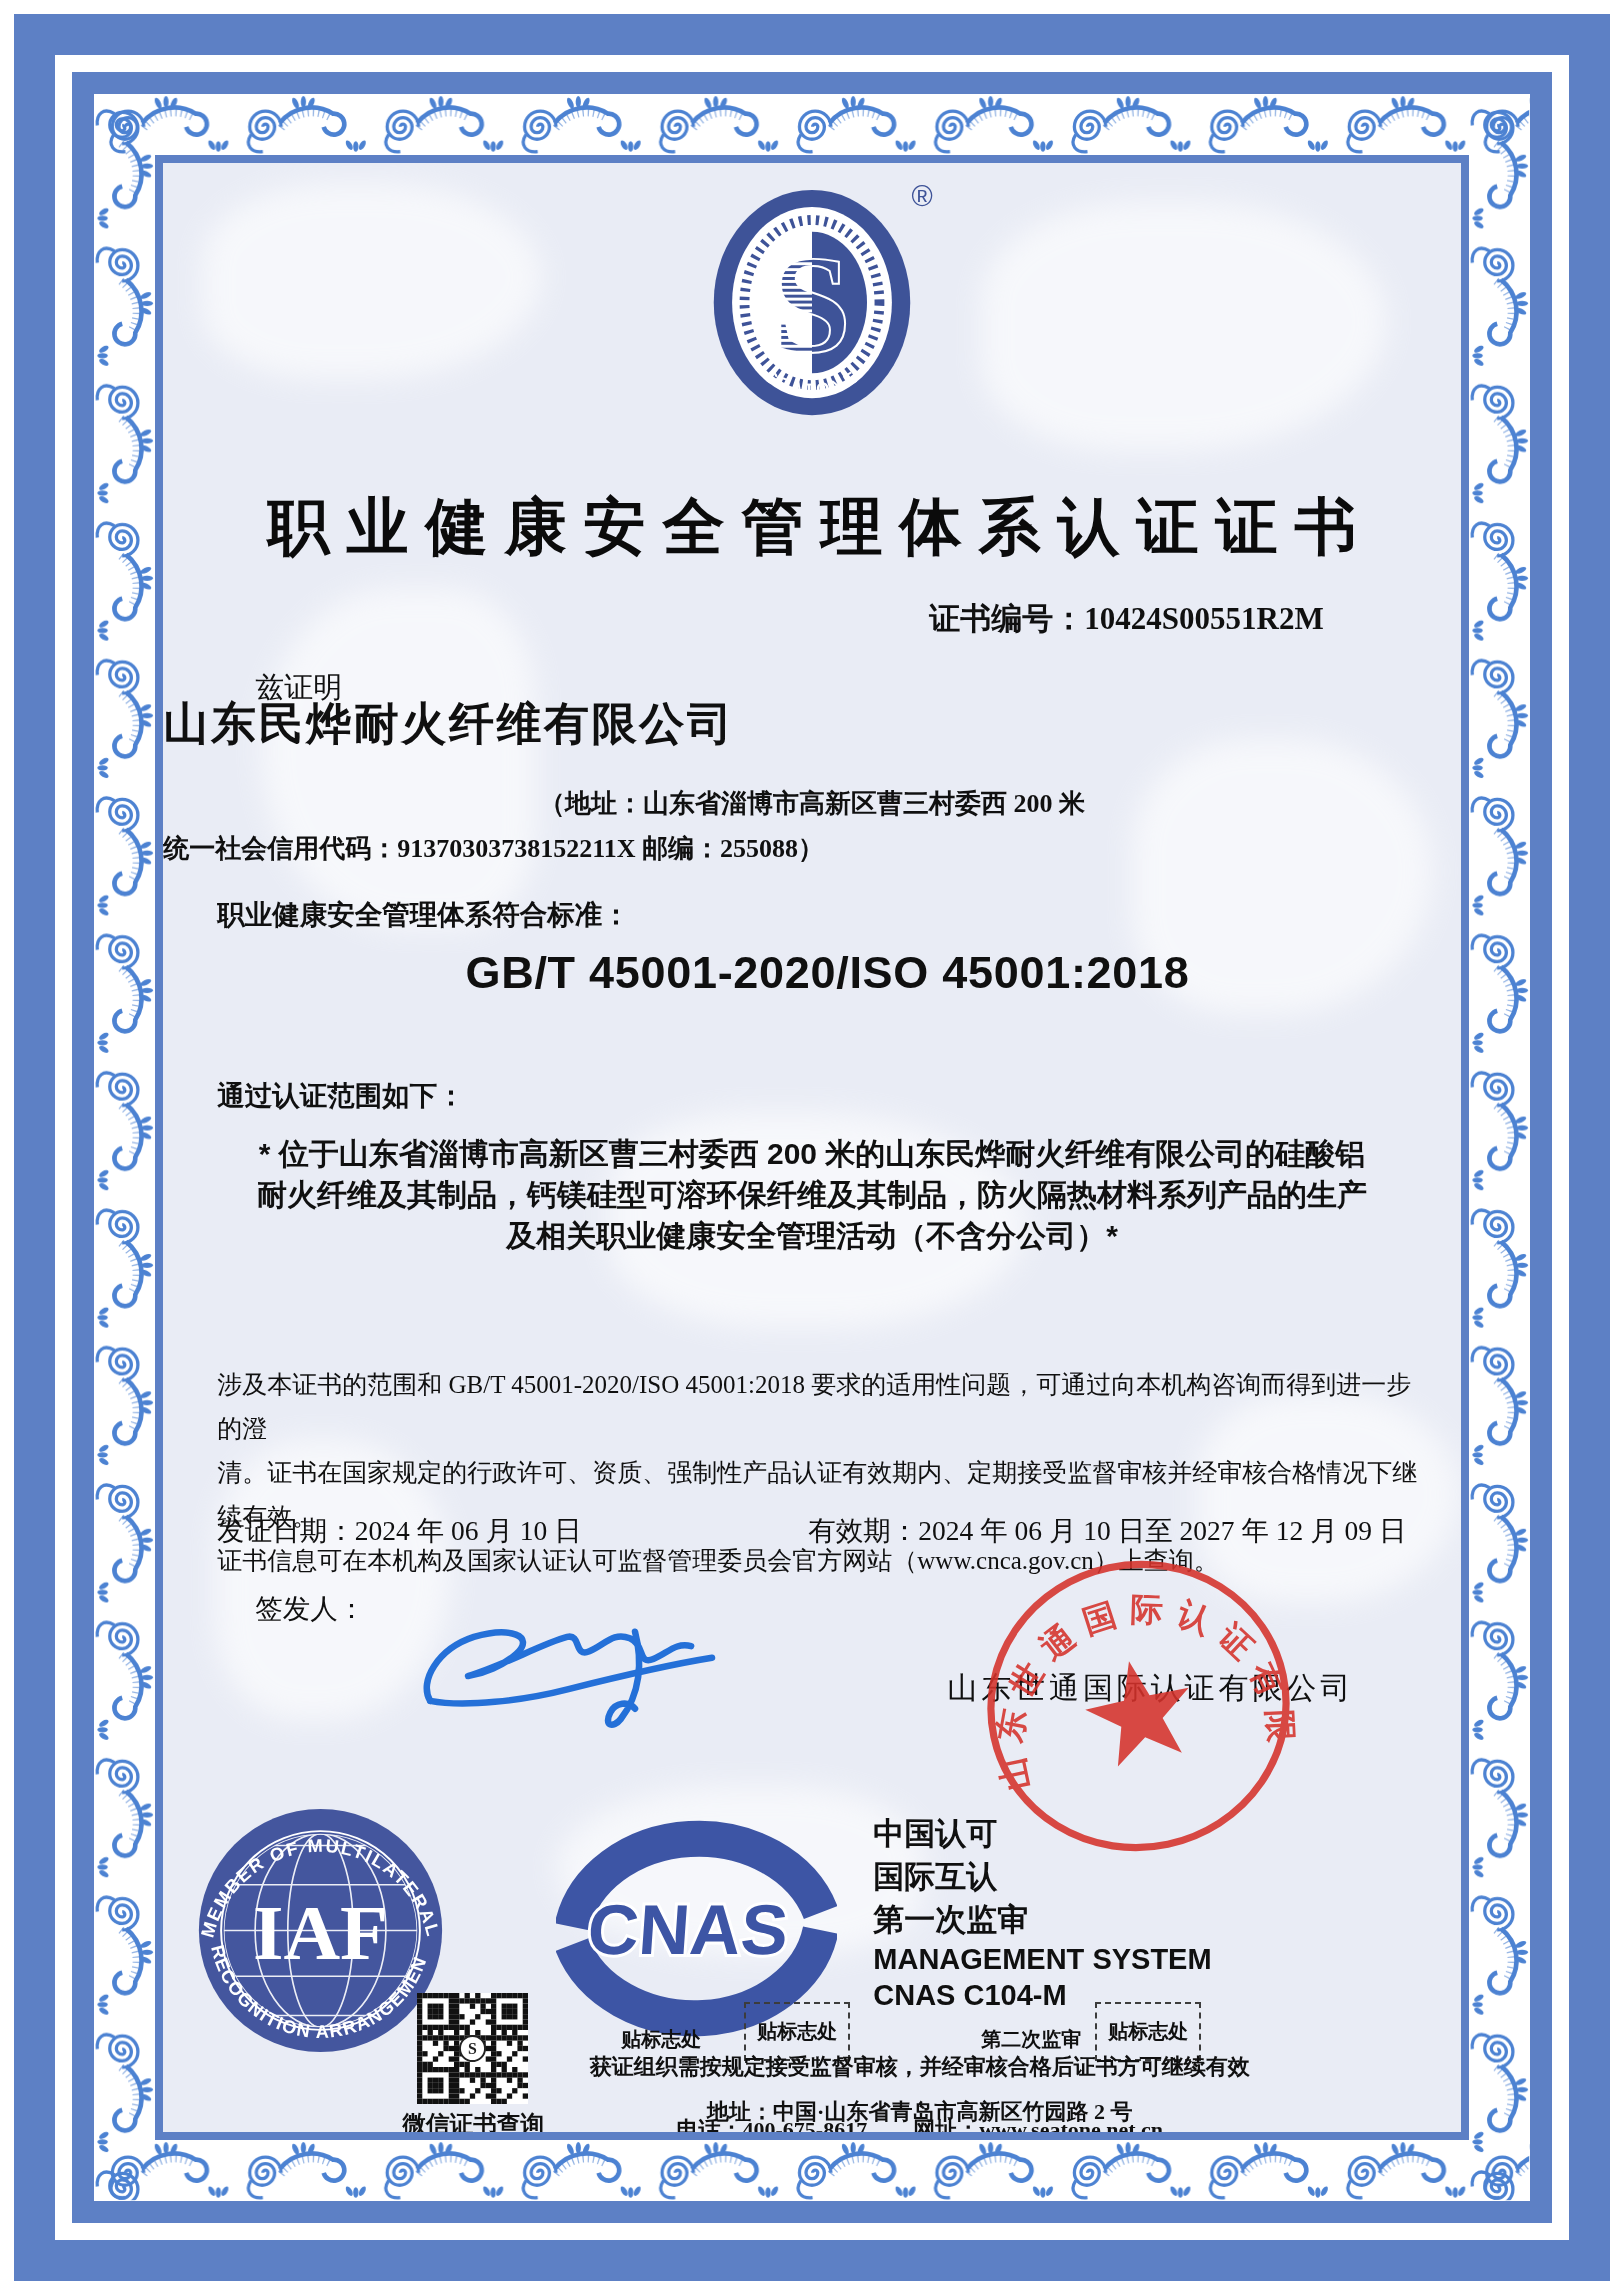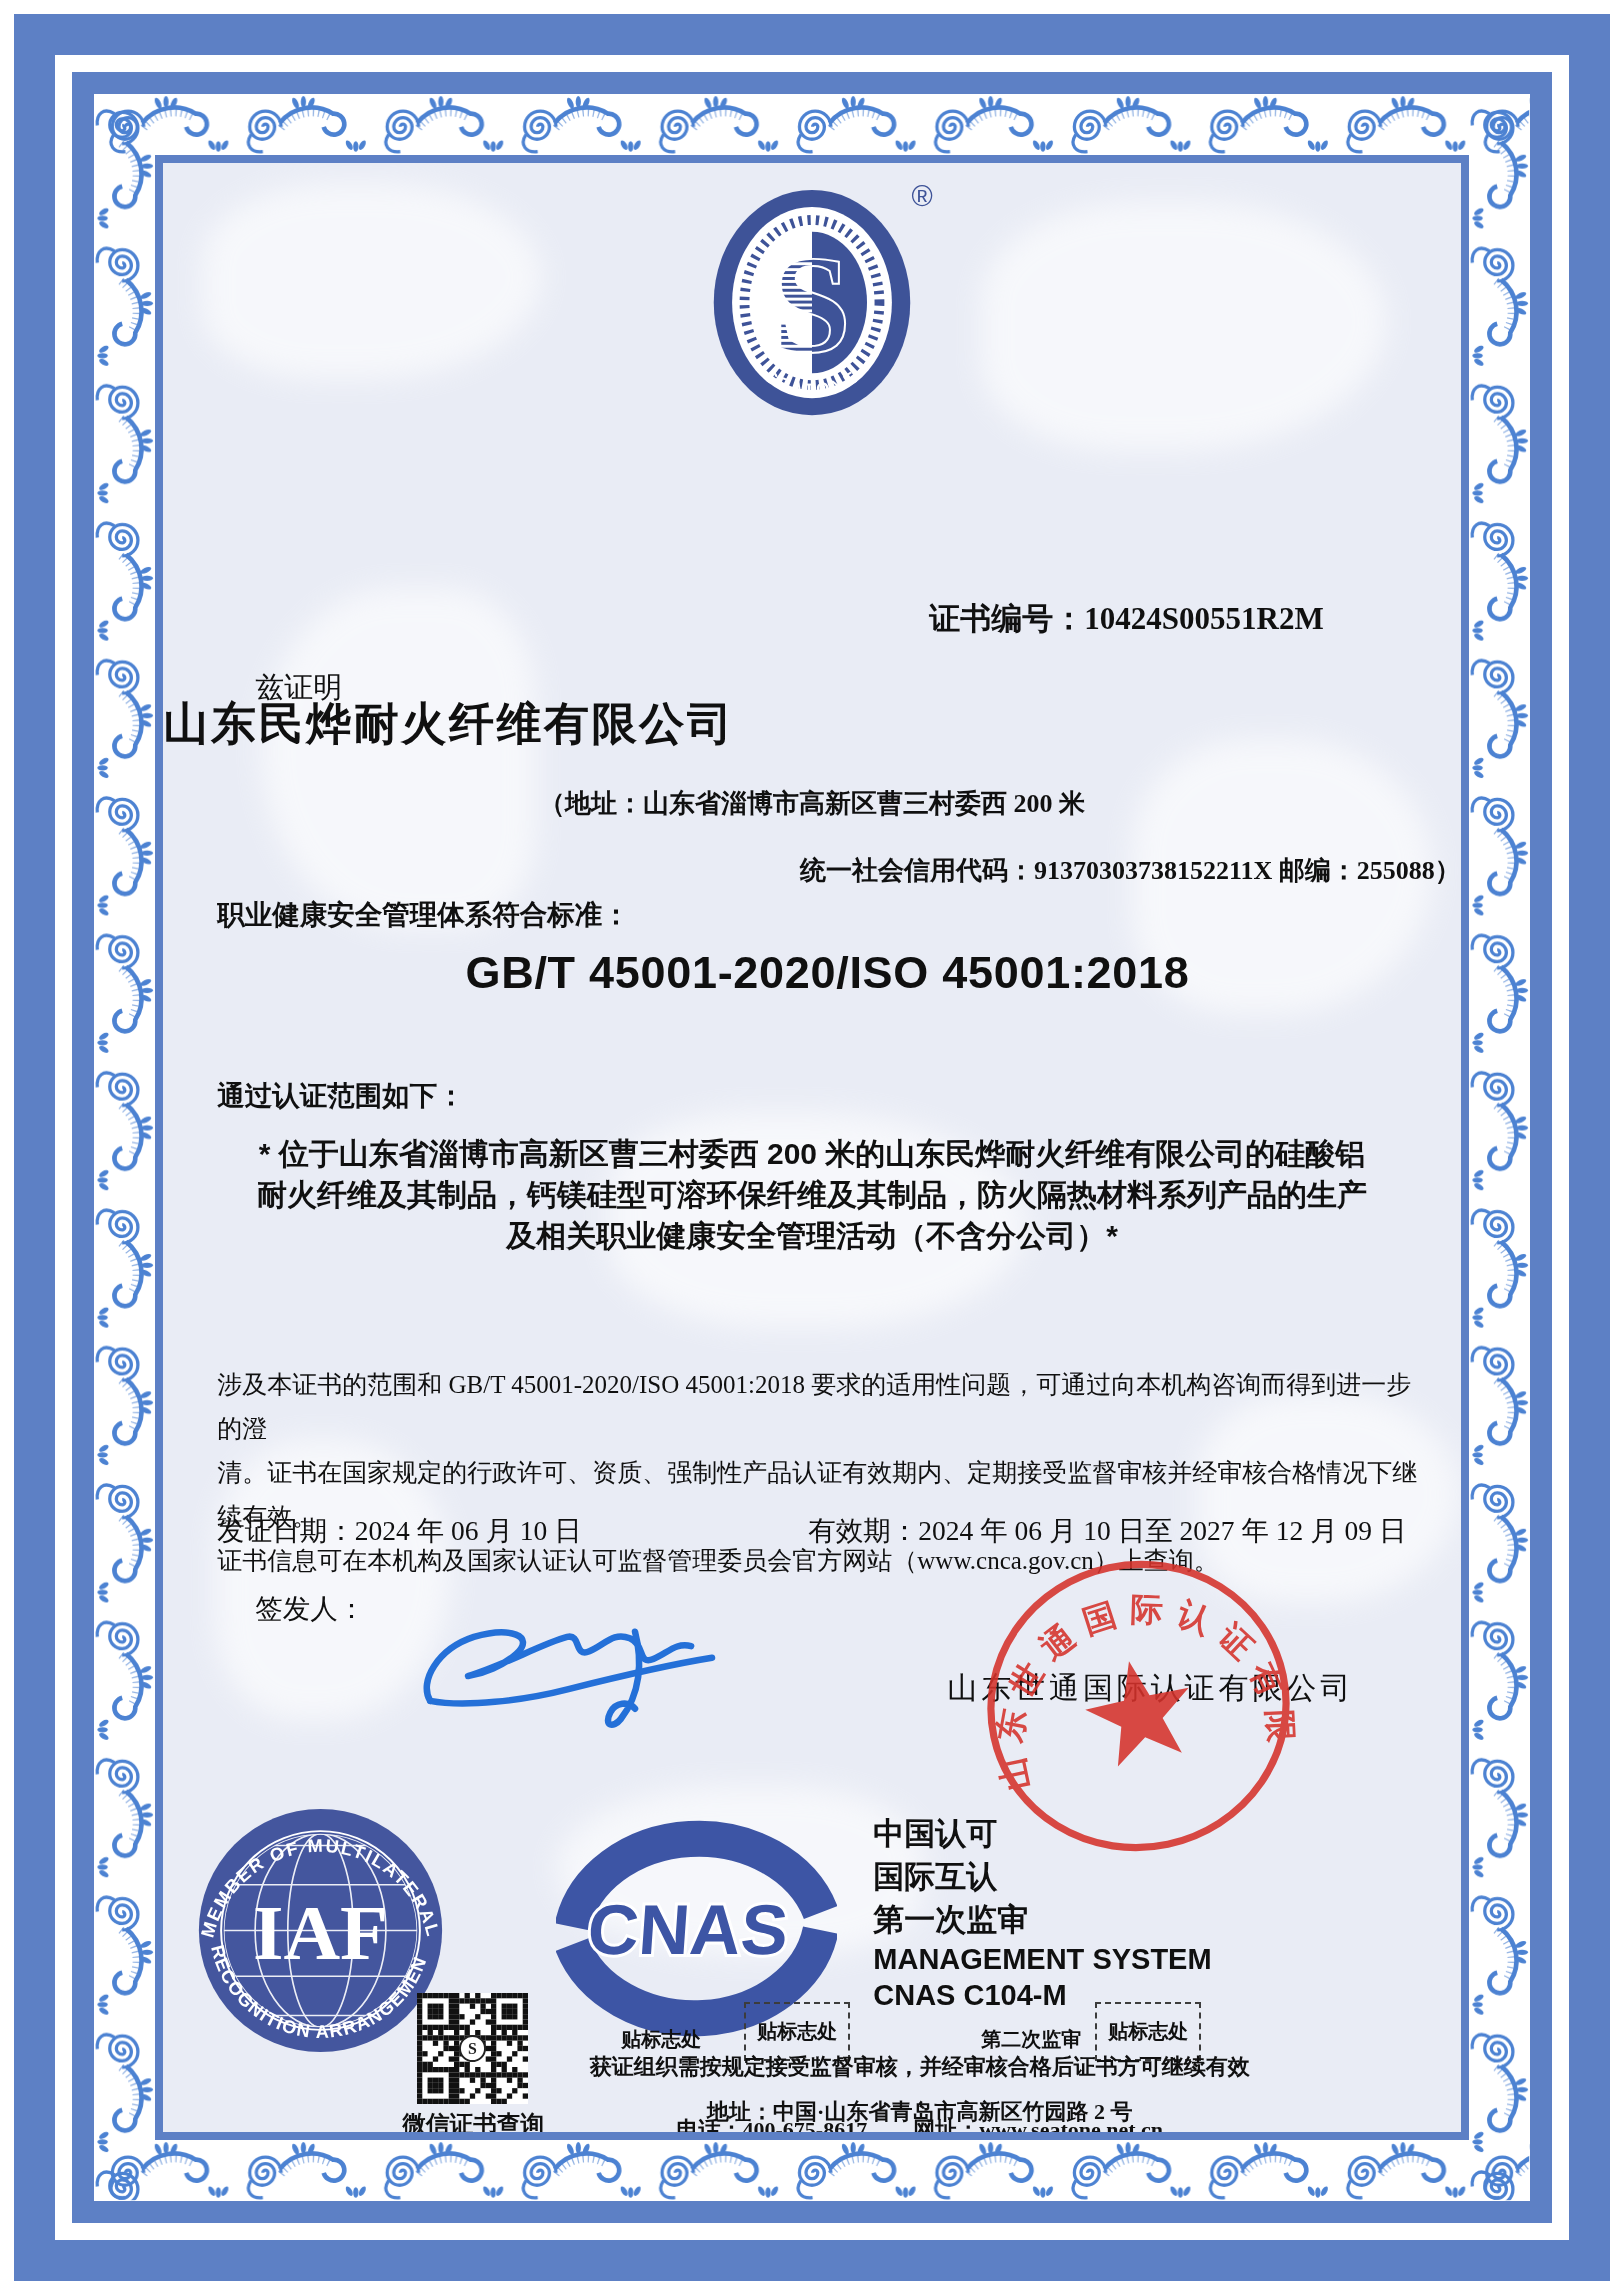--- a/index.html
+++ b/index.html
@@ -18,21 +18,21 @@
   .bandC{width:100%;height:100%;background:#5d80c5;padding:7.9px;position:relative;z-index:2;}
   .content{width:100%;height:100%;background:#e9ecf5;position:relative;overflow:hidden;}
   .blob{position:absolute;background:#ffffff;opacity:.62;filter:blur(14.4px);border-radius:45% 55% 60% 40%;}
   .abs{position:absolute;}
   #logo{left:518px;top:1.3px;width:262px;height:262px;}
   #title{left:0;right:0;top:322px;text-align:center;font-weight:700;font-size:62px;letter-spacing:17px;text-indent:17px;color:#0b0b0b;}
   #certno{top:435px;right:137px;font-weight:700;font-size:31px;}
   #certify{left:92px;top:505px;font-size:29px;}
   #company{left:0;right:0;top:531px;text-align:left;font-weight:700;font-size:45px;letter-spacing:2.6px;}
   #addr1{left:0;right:0;top:623px;text-align:center;font-weight:700;font-size:26px;}
-  #addr2{left:0;right:0;top:668px;text-align:right;font-weight:700;font-size:26px;margin-top:22px;}
+  #addr2{left:0;right:0;top:668px;text-align:left;font-weight:700;font-size:26px;}
   .heiti{font-family:"Liberation Sans","DejaVu Sans",sans-serif;}
   #stdlabel{left:54px;top:734px;font-weight:700;font-size:27.5px;}
   #standard{left:0;right:12px;top:784px;text-align:center;font-weight:700;font-size:45px;letter-spacing:0.7px;margin-left:43px;}
   #scopelabel{left:54px;top:915px;font-weight:700;font-size:27.5px;}
   #scope{left:36px;right:36px;top:970px;text-align:center;font-weight:700;font-size:30px;line-height:41px;}
   #notes{left:54px;right:33px;top:1200px;font-size:25px;line-height:44px;}
   #issue{left:54px;top:1350px;font-size:27.5px;}
   #valid{left:645px;top:1350px;font-size:27.5px;}
   #signer{left:92px;top:1428px;font-size:27.5px;}
   #signature{left:242px;top:1440px;width:340px;height:137px;}
@@ -127,20 +127,21 @@
             </pattern>
           </defs>
           <text x="200" y="285" text-anchor="middle" font-family="Liberation Serif, DejaVu Serif, serif" font-weight="bold" font-size="215" fill="url(#sstripes)" stroke="#ffffff" stroke-width="3">S</text>
           <path id="seatArc" d="M 72 248 A 135 152 0 0 0 328 248" fill="none"></path>
           <text font-family="Liberation Sans, DejaVu Sans, sans-serif" font-weight="bold" font-size="26" fill="#ffffff" letter-spacing="5">
             <textPath href="#seatArc" startOffset="50%" text-anchor="middle">·SEATONE·</textPath>
           </text>
           <text x="352" y="62" font-size="44" fill="#3e5398" font-family="Liberation Sans, DejaVu Sans, sans-serif">®</text>
         </svg>
 
+        <div id="title" class="abs">职业健康安全管理体系认证证书</div>
 
         <div id="certno" class="abs">
           <span>证书编号：</span><span>10424S00551R2M</span>
         </div>
 
         <div id="certify" class="abs">兹证明</div>
         <div id="company" class="abs">山东民烨耐火纤维有限公司</div>
         <div id="addr1" class="abs">（地址：山东省淄博市高新区曹三村委西 200 米</div>
         <div id="addr2" class="abs">统一社会信用代码：91370303738152211X 邮编：255088）</div>
 

